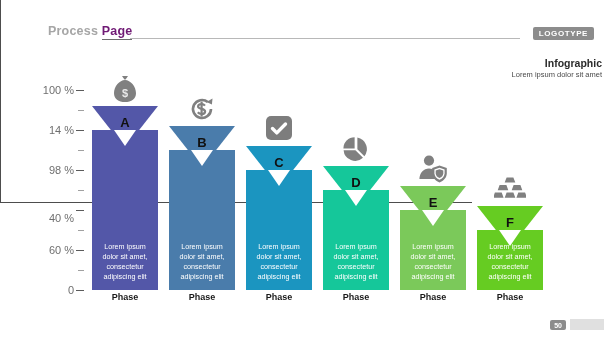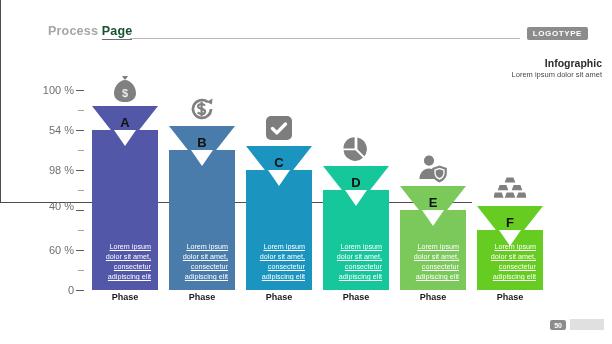--- a/index.html
+++ b/index.html
@@ -15,30 +15,30 @@
     background: #ffffff;
   }
 
   
   .hdr-title {
     position: absolute; left: 48px; top: 24px;
     font-size: 12.5px; font-weight: bold; letter-spacing: .2px;
     color: #a6a6a6;
   }
   .hdr-title .strong {
-    color: #14532d;
+    color: #701a75;
     border-bottom: 1.5px solid #6d6d6d;
     padding-bottom: 1px;
   }
   .hdr-rule {
     position: absolute; left: 130px; top: 38px;
     width: 390px; height: 1px; background: #b8b8b8;
   }
   .logotype {
-    position: absolute; right: 24px; top: 27px;
+    position: absolute; right: 18px; top: 27px;
     background: #8c8c8c; color: #ffffff;
     font-size: 8px; font-weight: bold; letter-spacing: .6px;
     padding: 2px 6px 2px 6px;
     border-radius: 2px;
     font-family: "Liberation Sans", sans-serif;
   }
   .info-title {
     position: absolute; right: 10px; top: 57px;
     font-size: 10.5px; font-weight: bold; color: #2b2b2b;
     text-align: right;
@@ -73,22 +73,21 @@
     position: absolute;
     border-radius: 0;
   }
   .bartext {
     position: absolute;
     left: 0; width: 100%;
     color: #ffffff;
     font-size: 7.2px;
     line-height: 10px;
     padding: 0 7px;
-    text-align: right;
-    text-decoration: underline;
+    text-align: center;
   }
   .tri {
     position: absolute;
     width: 0; height: 0;
   }
   .notch {
     position: absolute;
     width: 0; height: 0;
     border-left: 11px solid transparent;
     border-right: 11px solid transparent;
@@ -146,23 +145,23 @@
       <div class="tick major" style="top: 249.5px;"></div>
       <div class="tick major" style="top: 289.5px;"></div>
       <div class="tick minor" style="top: 109.5px;"></div>
       <div class="tick minor" style="top: 149.5px;"></div>
       <div class="tick minor" style="top: 189.5px;"></div>
       <div class="tick minor" style="top: 229.5px;"></div>
       <div class="tick minor" style="top: 269.5px;"></div>
     </div>
   <div id="ylabels">
       <div class="ylab" style="top: 84px;">100 %</div>
-      <div class="ylab" style="top: 124px;">54 %</div>
+      <div class="ylab" style="top: 124px;">14 %</div>
       <div class="ylab" style="top: 164px;">98 %</div>
-      <div class="ylab" style="top: 200px;">40 %</div>
+      <div class="ylab" style="top: 212px;">40 %</div>
       <div class="ylab" style="top: 244px;">60 %</div>
       <div class="ylab" style="top: 284px;">0</div>
     </div>
 
   <div id="bars">
       <div class="col" style="left: 92px; width: 66px;">
         <div class="icon" style="top: 74px; height: 30px;">
           <svg width="26" height="28" viewBox="0 0 26 28">
             <path fill="#808080" d="M10 1h6l-2.4 3.4h-1.2zM13 5c5.5 0 11 6.6 11 13.2C24 24 19.5 27 13 27S2 24 2 18.2C2 11.6 7.5 5 13 5z"></path>
             <text x="13" y="22" font-size="11" font-family="Liberation Sans" font-weight="bold" fill="#e8e8e8" text-anchor="middle">$</text>

